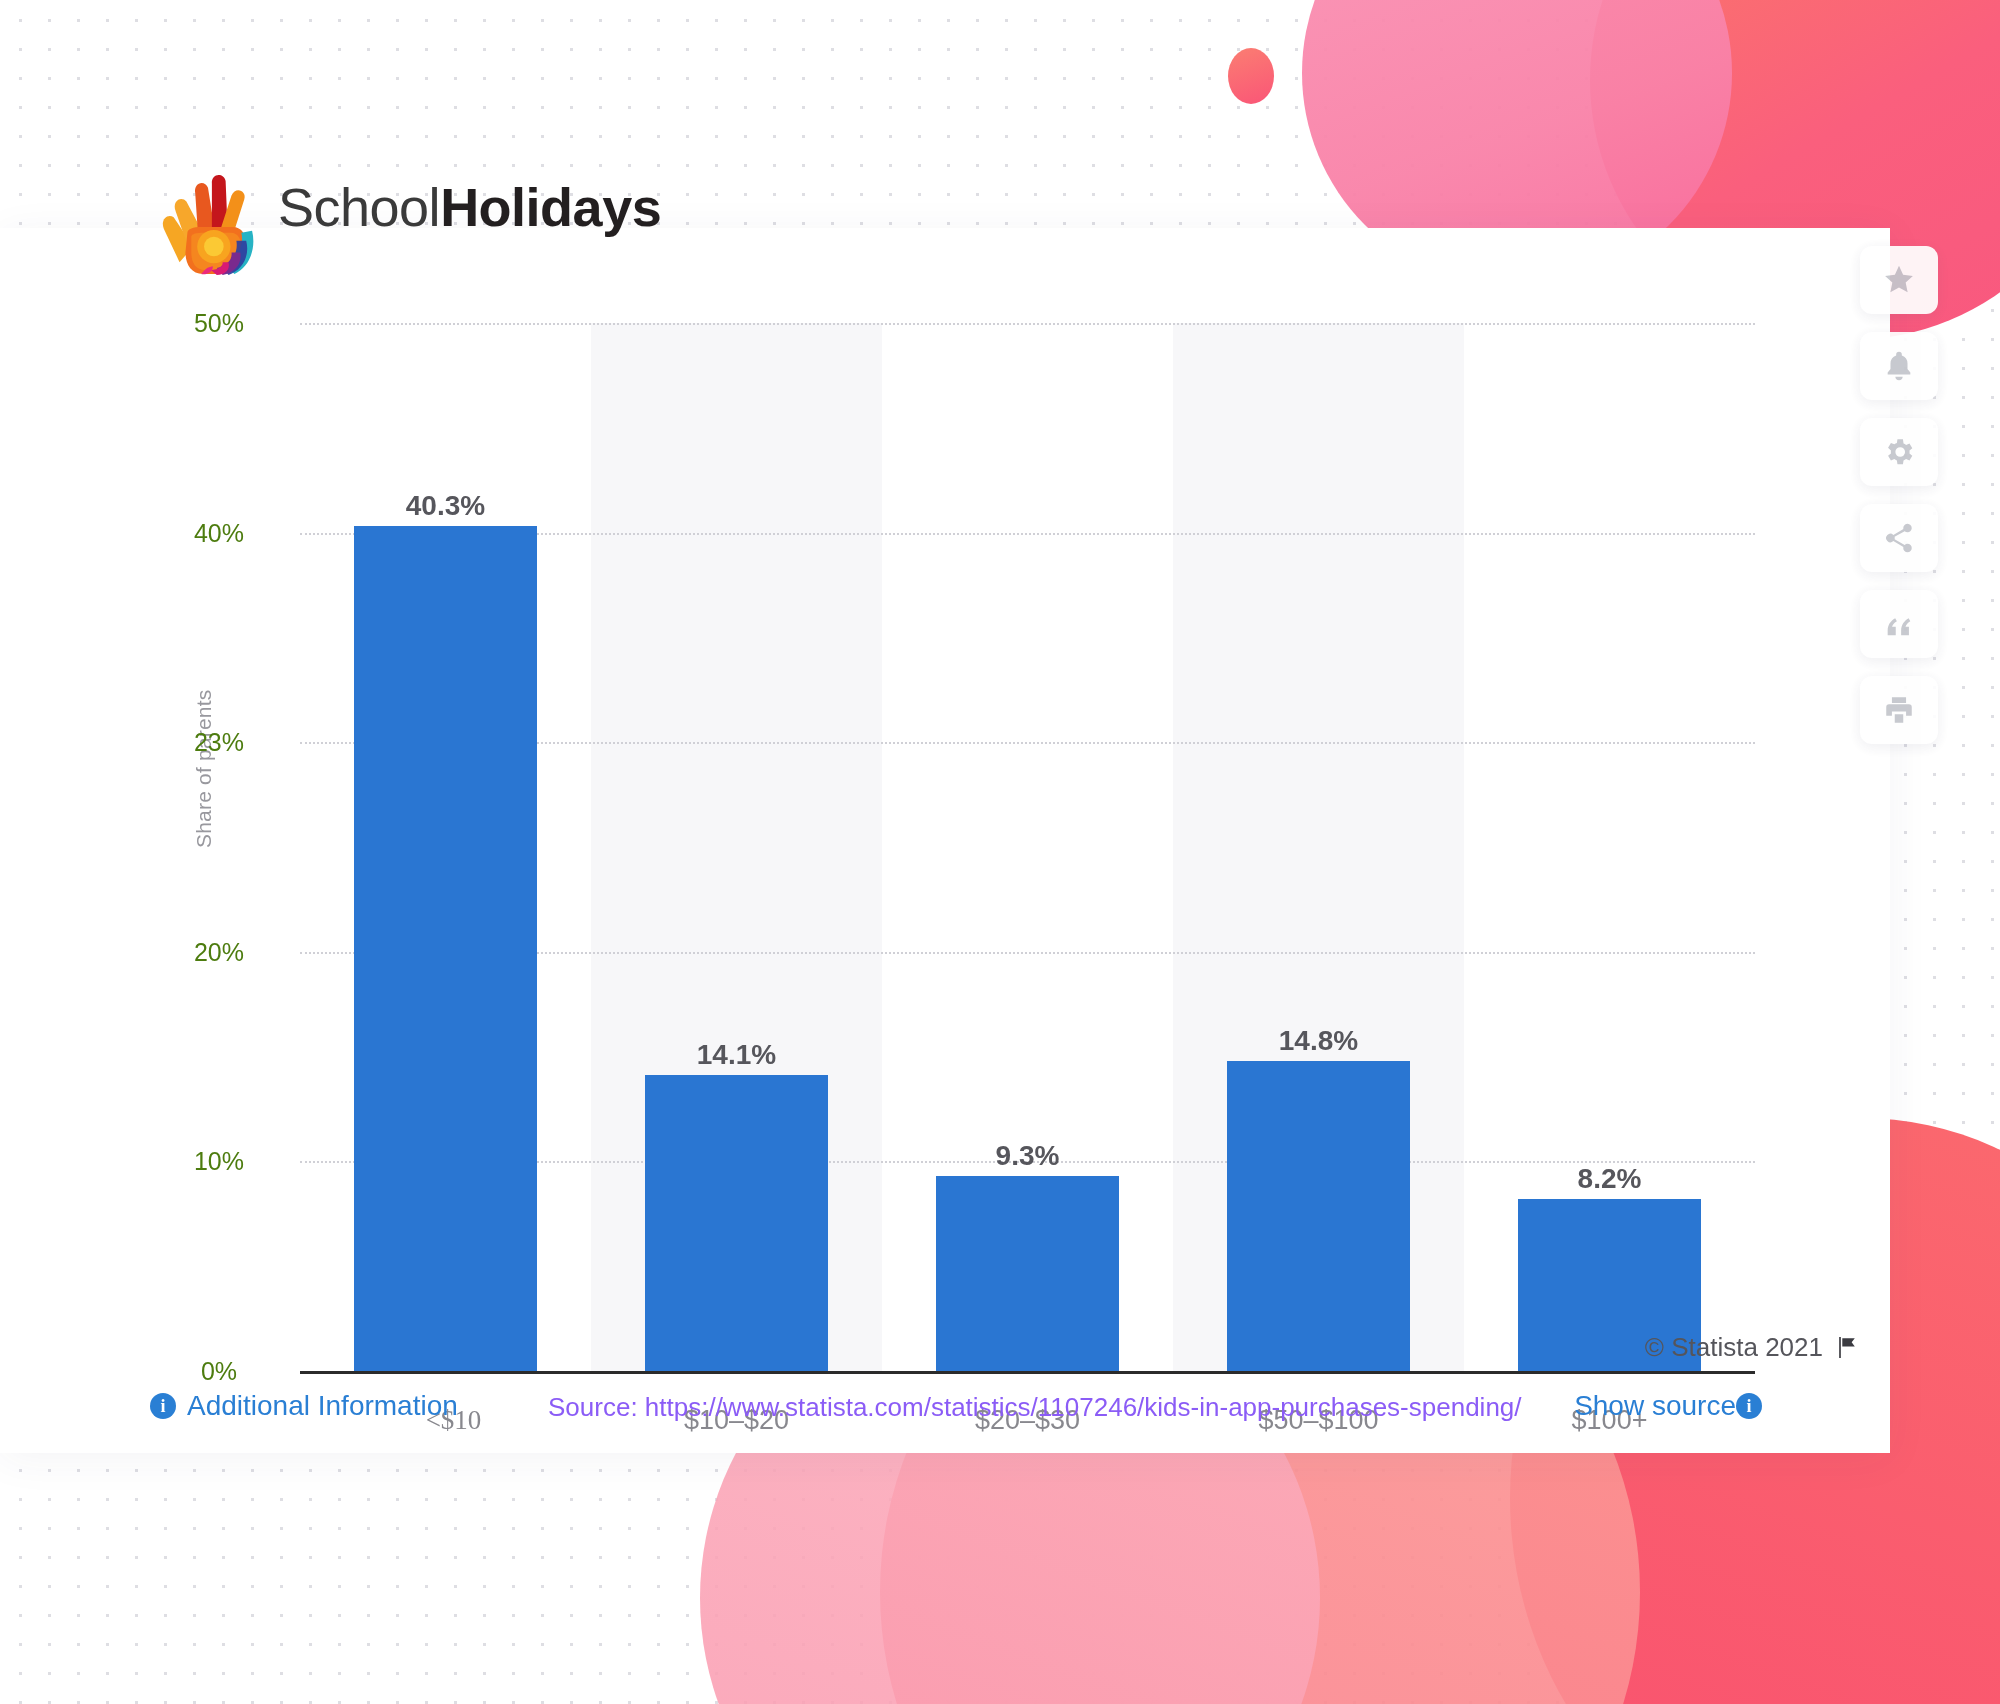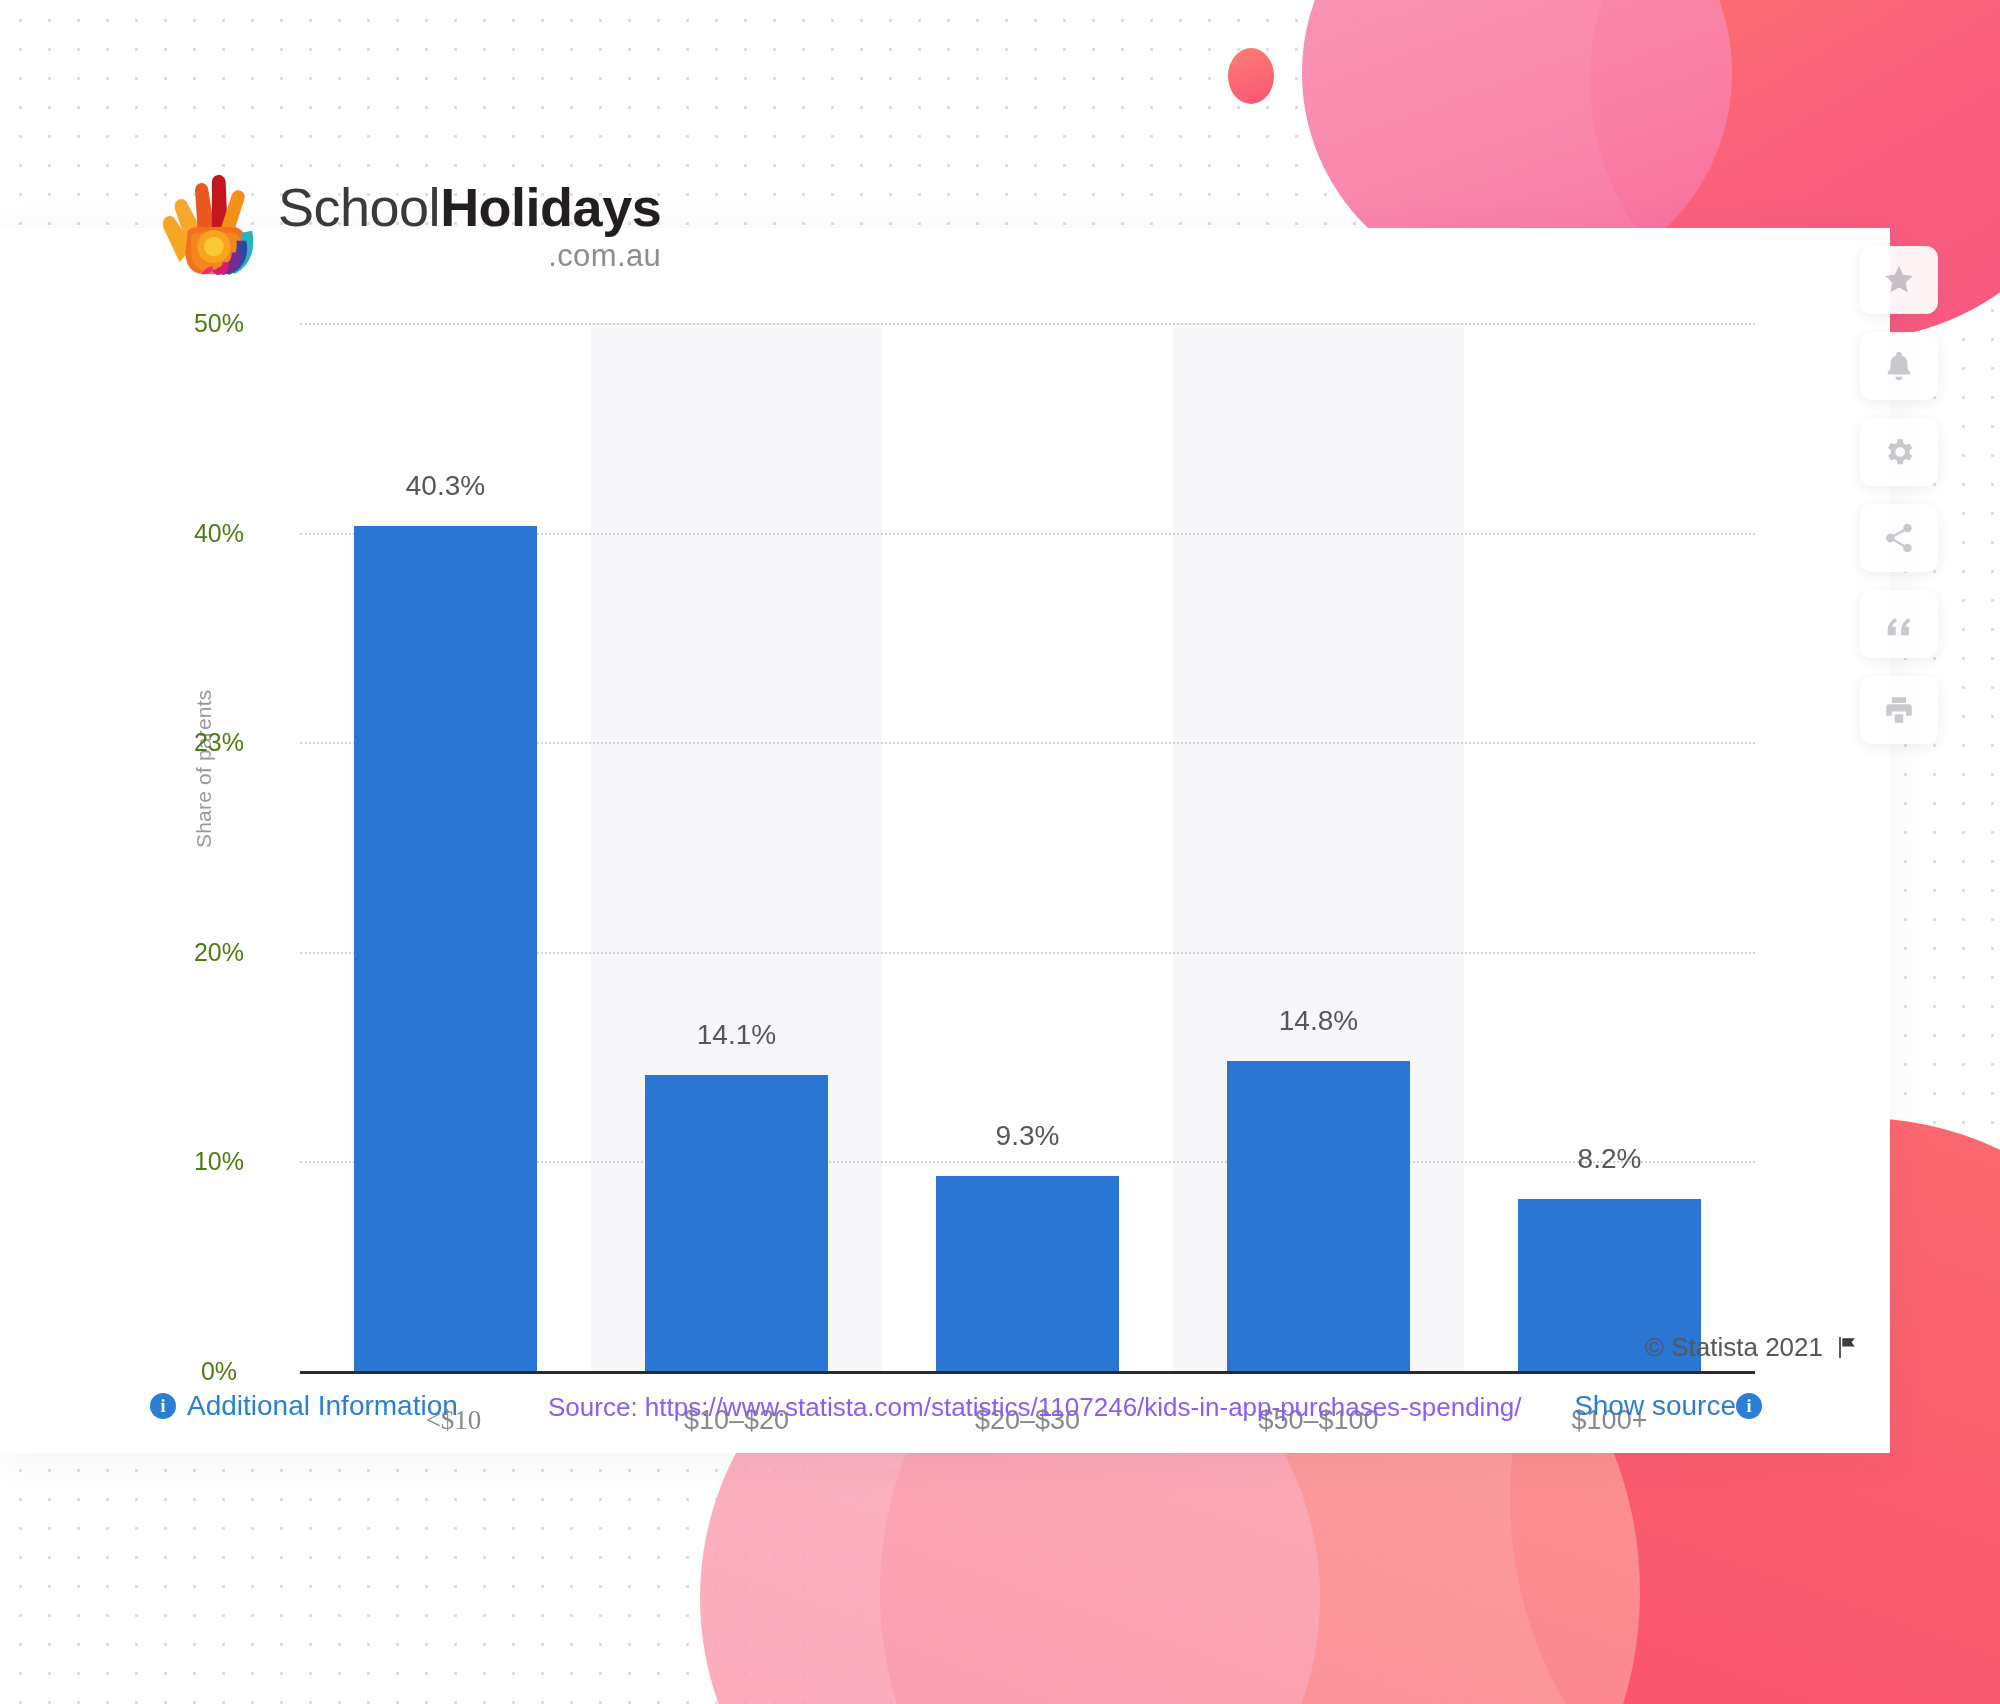--- a/index.html
+++ b/index.html
@@ -176,25 +176,25 @@
   
   .bar {
     position: absolute;
     bottom: 89px;
     background: #2a76d2;
   }
   .bar-value {
     position: absolute;
     text-align: center;
     font-size: 28px;
-    font-weight: 400;
+    font-weight: 700;
     color: #56565c;
     white-space: nowrap;
     transform: translateY(-100%);
-    padding-bottom: 24px;
+    padding-bottom: 4px;
   }
   .xtick {
     position: absolute;
     bottom: 24px;
     text-align: center;
     font-size: 27px;
     color: #88888e;
     white-space: nowrap;
   }
 
@@ -311,21 +311,20 @@
 
         <path d="M96 60 C100 76 95 96 78 104 L68 94 C82 88 88 74 85 62 Z" fill="#27b3c4"></path>
         <path d="M90 70 C94 86 86 100 72 105 L64 96 C76 92 82 82 80 70 Z" fill="#2f3f9e" opacity=".92"></path>
         <path d="M84 82 C86 94 78 103 66 105 L60 98 C70 96 76 90 75 82 Z" fill="#7a2a8e"></path>
         <path d="M72 92 C74 100 68 105 60 105 L54 100 C62 99 66 97 66 92 Z" fill="#d81b74"></path>
         <path d="M56 96 C56 102 50 105 44 104 C48 99 50 97 56 96 Z" fill="#ec2a7b"></path>
       </g>
     </svg>
     <div id="logo-text-wrap">
       <div id="logo-wordmark"><span id="logo-word-light">School</span><span id="logo-word-bold">Holidays</span></div>
-      <div id="logo-tld">.com.au</div>
     </div>
   </div>
 
   <div id="chart-area">
     <div id="y-axis-title">Share of parents</div>
     <div id="plot">
         <div class="col-band" style="left: 291px; width: 291px;"></div>
         <div class="col-band" style="left: 873px; width: 291px;"></div>
         <div class="ytick" style="top: 1048px;">0%</div>
         <div class="gridline" style="top: 838.4px;"></div>

